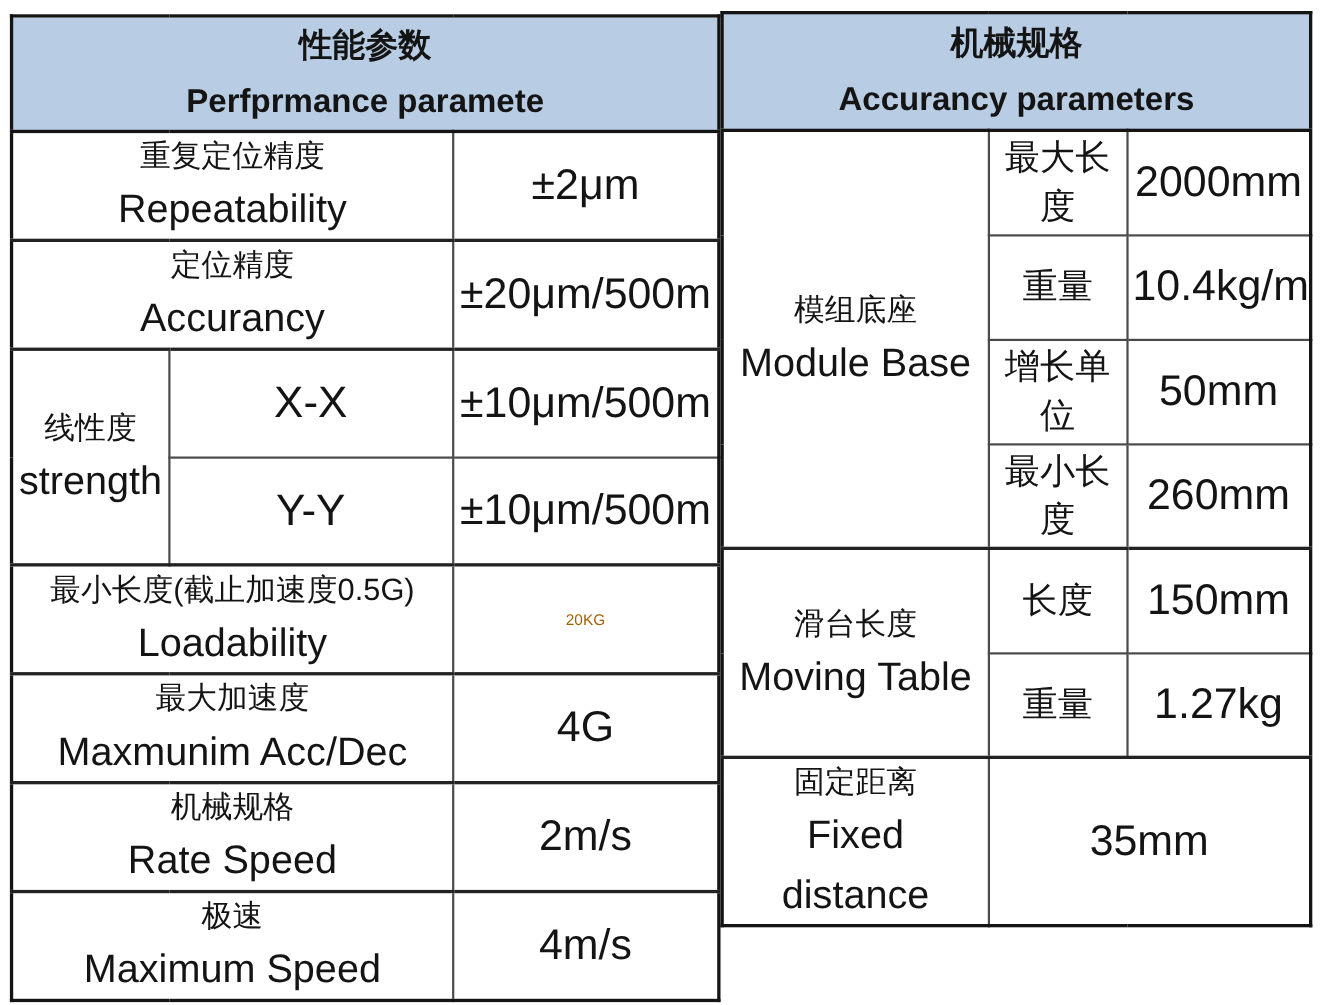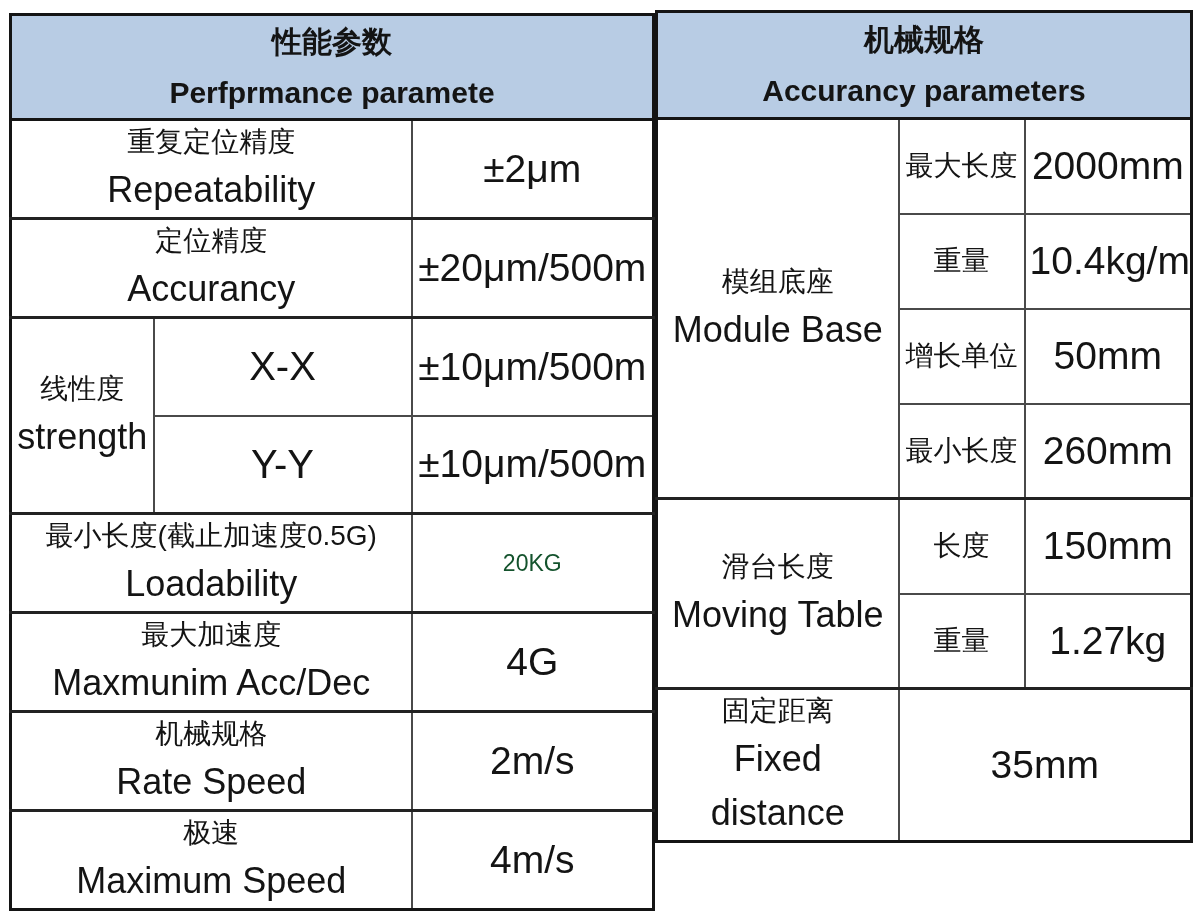--- a/index.html
+++ b/index.html
@@ -17,23 +17,23 @@
   }
   table.spec th {
     background:#b8cce4; border-bottom:3px solid #141414; font-weight:bold;
   }
   tr.major > td { border-top-width:3px; border-top-color:#222222; }
   .two-line span { display:block; line-height:1.5; }
   .hdr-zh, .hdr-en { display:block; font-size:30px; font-weight:bold; line-height:1.7; }
   .zh { font-size:28px; }
   .en { font-size:36px; }
   .val { font-size:39px; }
-  .val-sm { font-size:23px; color:#14532d; }
+  .val-sm { font-size:14px; color:#a16207; }
   .axis { font-size:40px; }
-  .param { font-size:28px; }
+  .param { font-size:32px; }
 </style>
 </head>
 <body>
 
 <div class="canvas">
 
   <table class="spec" style="left:9px; top:13px; width:643px;">
     <colgroup>
       <col style="width:143px">
         <col style="width:258px">

